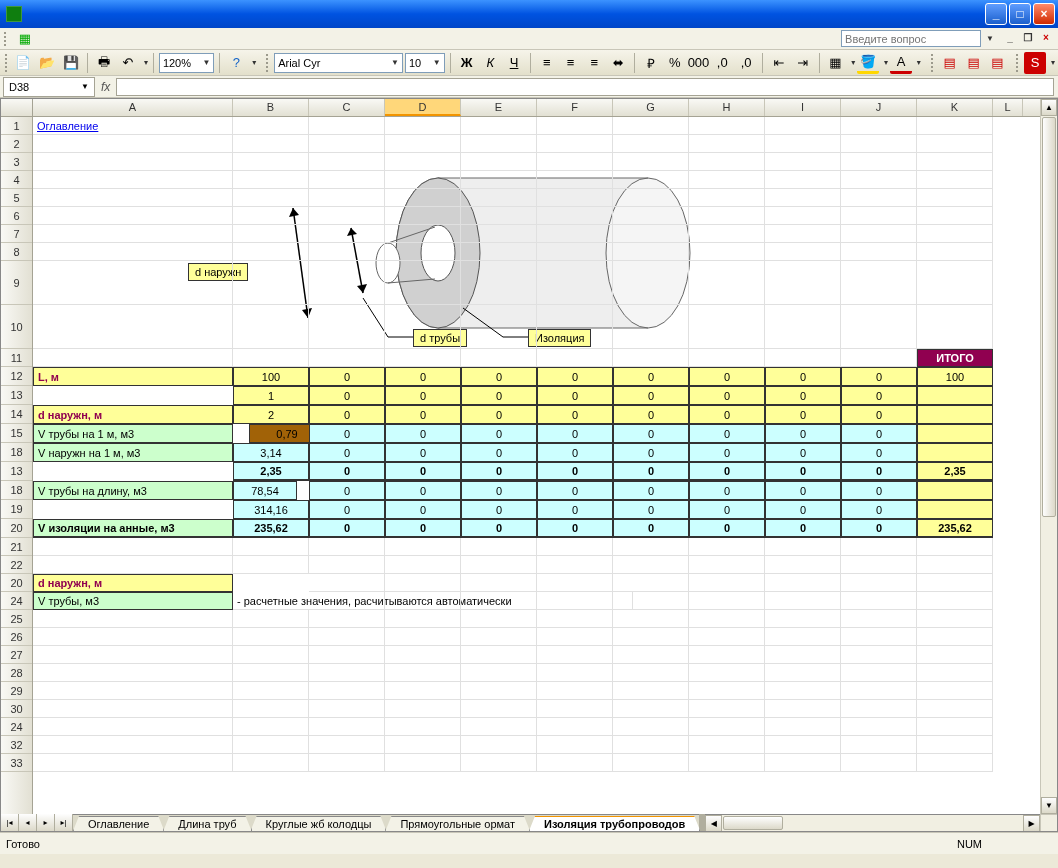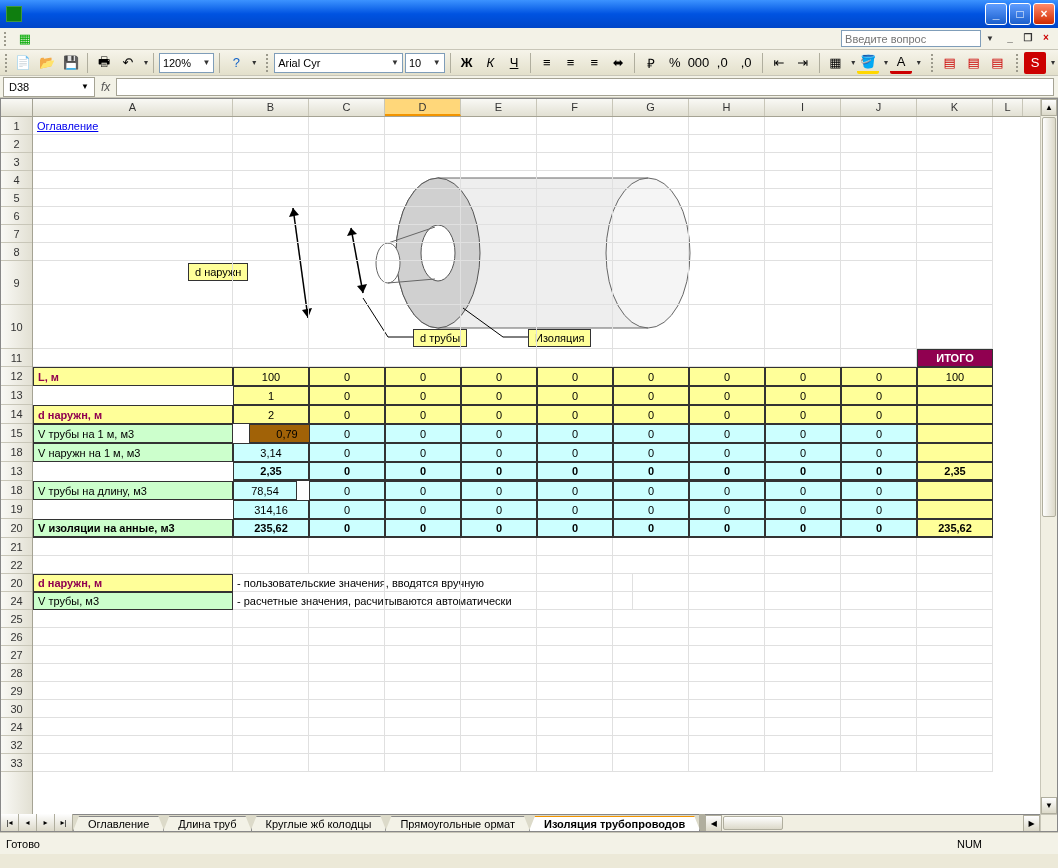--- a/index.html
+++ b/index.html
@@ -766,21 +766,20 @@
       <div class="cell" style="left: 276px; top: 439px; width: 76px; height: 18px;"></div>
       <div class="cell" style="left: 352px; top: 439px; width: 76px; height: 18px;"></div>
       <div class="cell" style="left: 428px; top: 439px; width: 76px; height: 18px;"></div>
       <div class="cell" style="left: 504px; top: 439px; width: 76px; height: 18px;"></div>
       <div class="cell" style="left: 580px; top: 439px; width: 76px; height: 18px;"></div>
       <div class="cell" style="left: 656px; top: 439px; width: 76px; height: 18px;"></div>
       <div class="cell" style="left: 732px; top: 439px; width: 76px; height: 18px;"></div>
       <div class="cell" style="left: 808px; top: 439px; width: 76px; height: 18px;"></div>
       <div class="cell" style="left: 884px; top: 439px; width: 76px; height: 18px;"></div>
       <div class="cell" style="left: 0px; top: 457px; width: 200px; height: 18px; background: rgb(255, 255, 153); color: rgb(144, 0, 80); font-weight: bold; border: 1px solid rgb(51, 51, 51);">d наружн, м</div>
-      <div class="cell" style="left: 200px; top: 457px; width: 400px; height: 18px;">- пользовательские значения, вводятся вручную</div>
       <div class="cell" style="left: 276px; top: 457px; width: 76px; height: 18px;"></div>
       <div class="cell" style="left: 352px; top: 457px; width: 76px; height: 18px;"></div>
       <div class="cell" style="left: 428px; top: 457px; width: 76px; height: 18px;"></div>
       <div class="cell" style="left: 504px; top: 457px; width: 76px; height: 18px;"></div>
       <div class="cell" style="left: 580px; top: 457px; width: 76px; height: 18px;"></div>
       <div class="cell" style="left: 656px; top: 457px; width: 76px; height: 18px;"></div>
       <div class="cell" style="left: 732px; top: 457px; width: 76px; height: 18px;"></div>
       <div class="cell" style="left: 808px; top: 457px; width: 76px; height: 18px;"></div>
       <div class="cell" style="left: 884px; top: 457px; width: 76px; height: 18px;"></div>
       <div class="cell" style="left: 0px; top: 475px; width: 200px; height: 18px; background: rgb(204, 255, 204); border: 1px solid rgb(51, 51, 51);">V трубы, м3</div>

